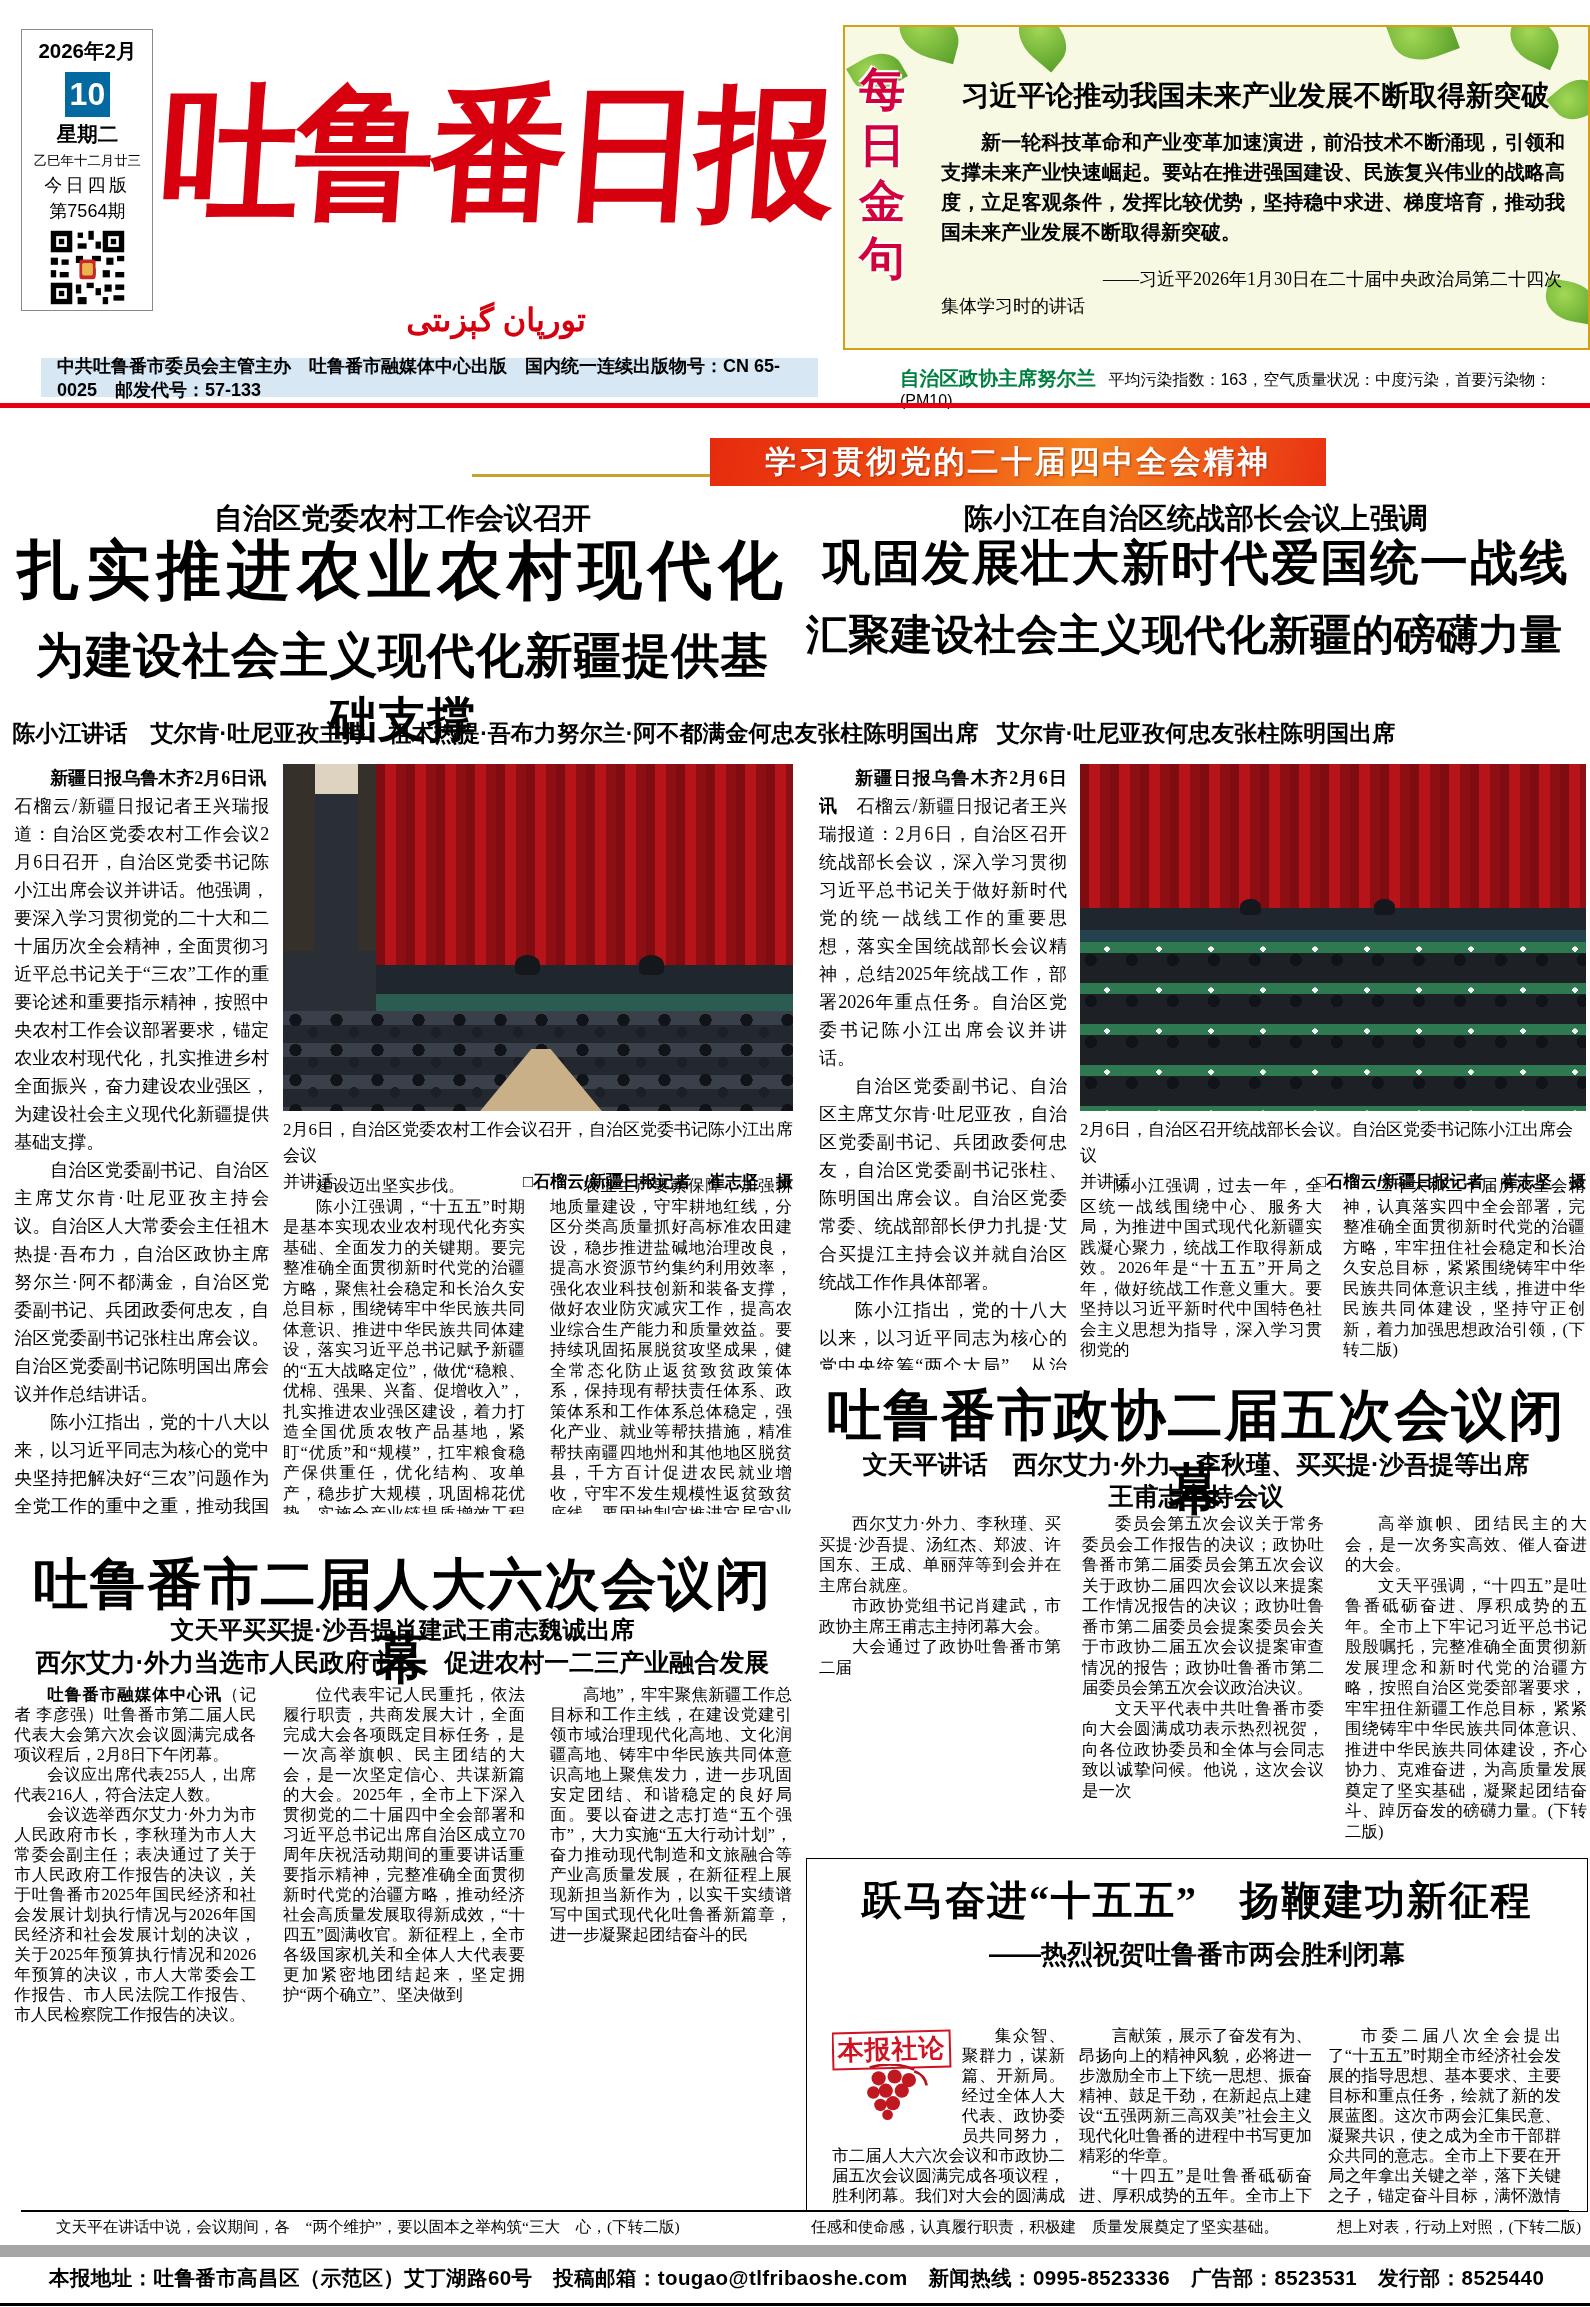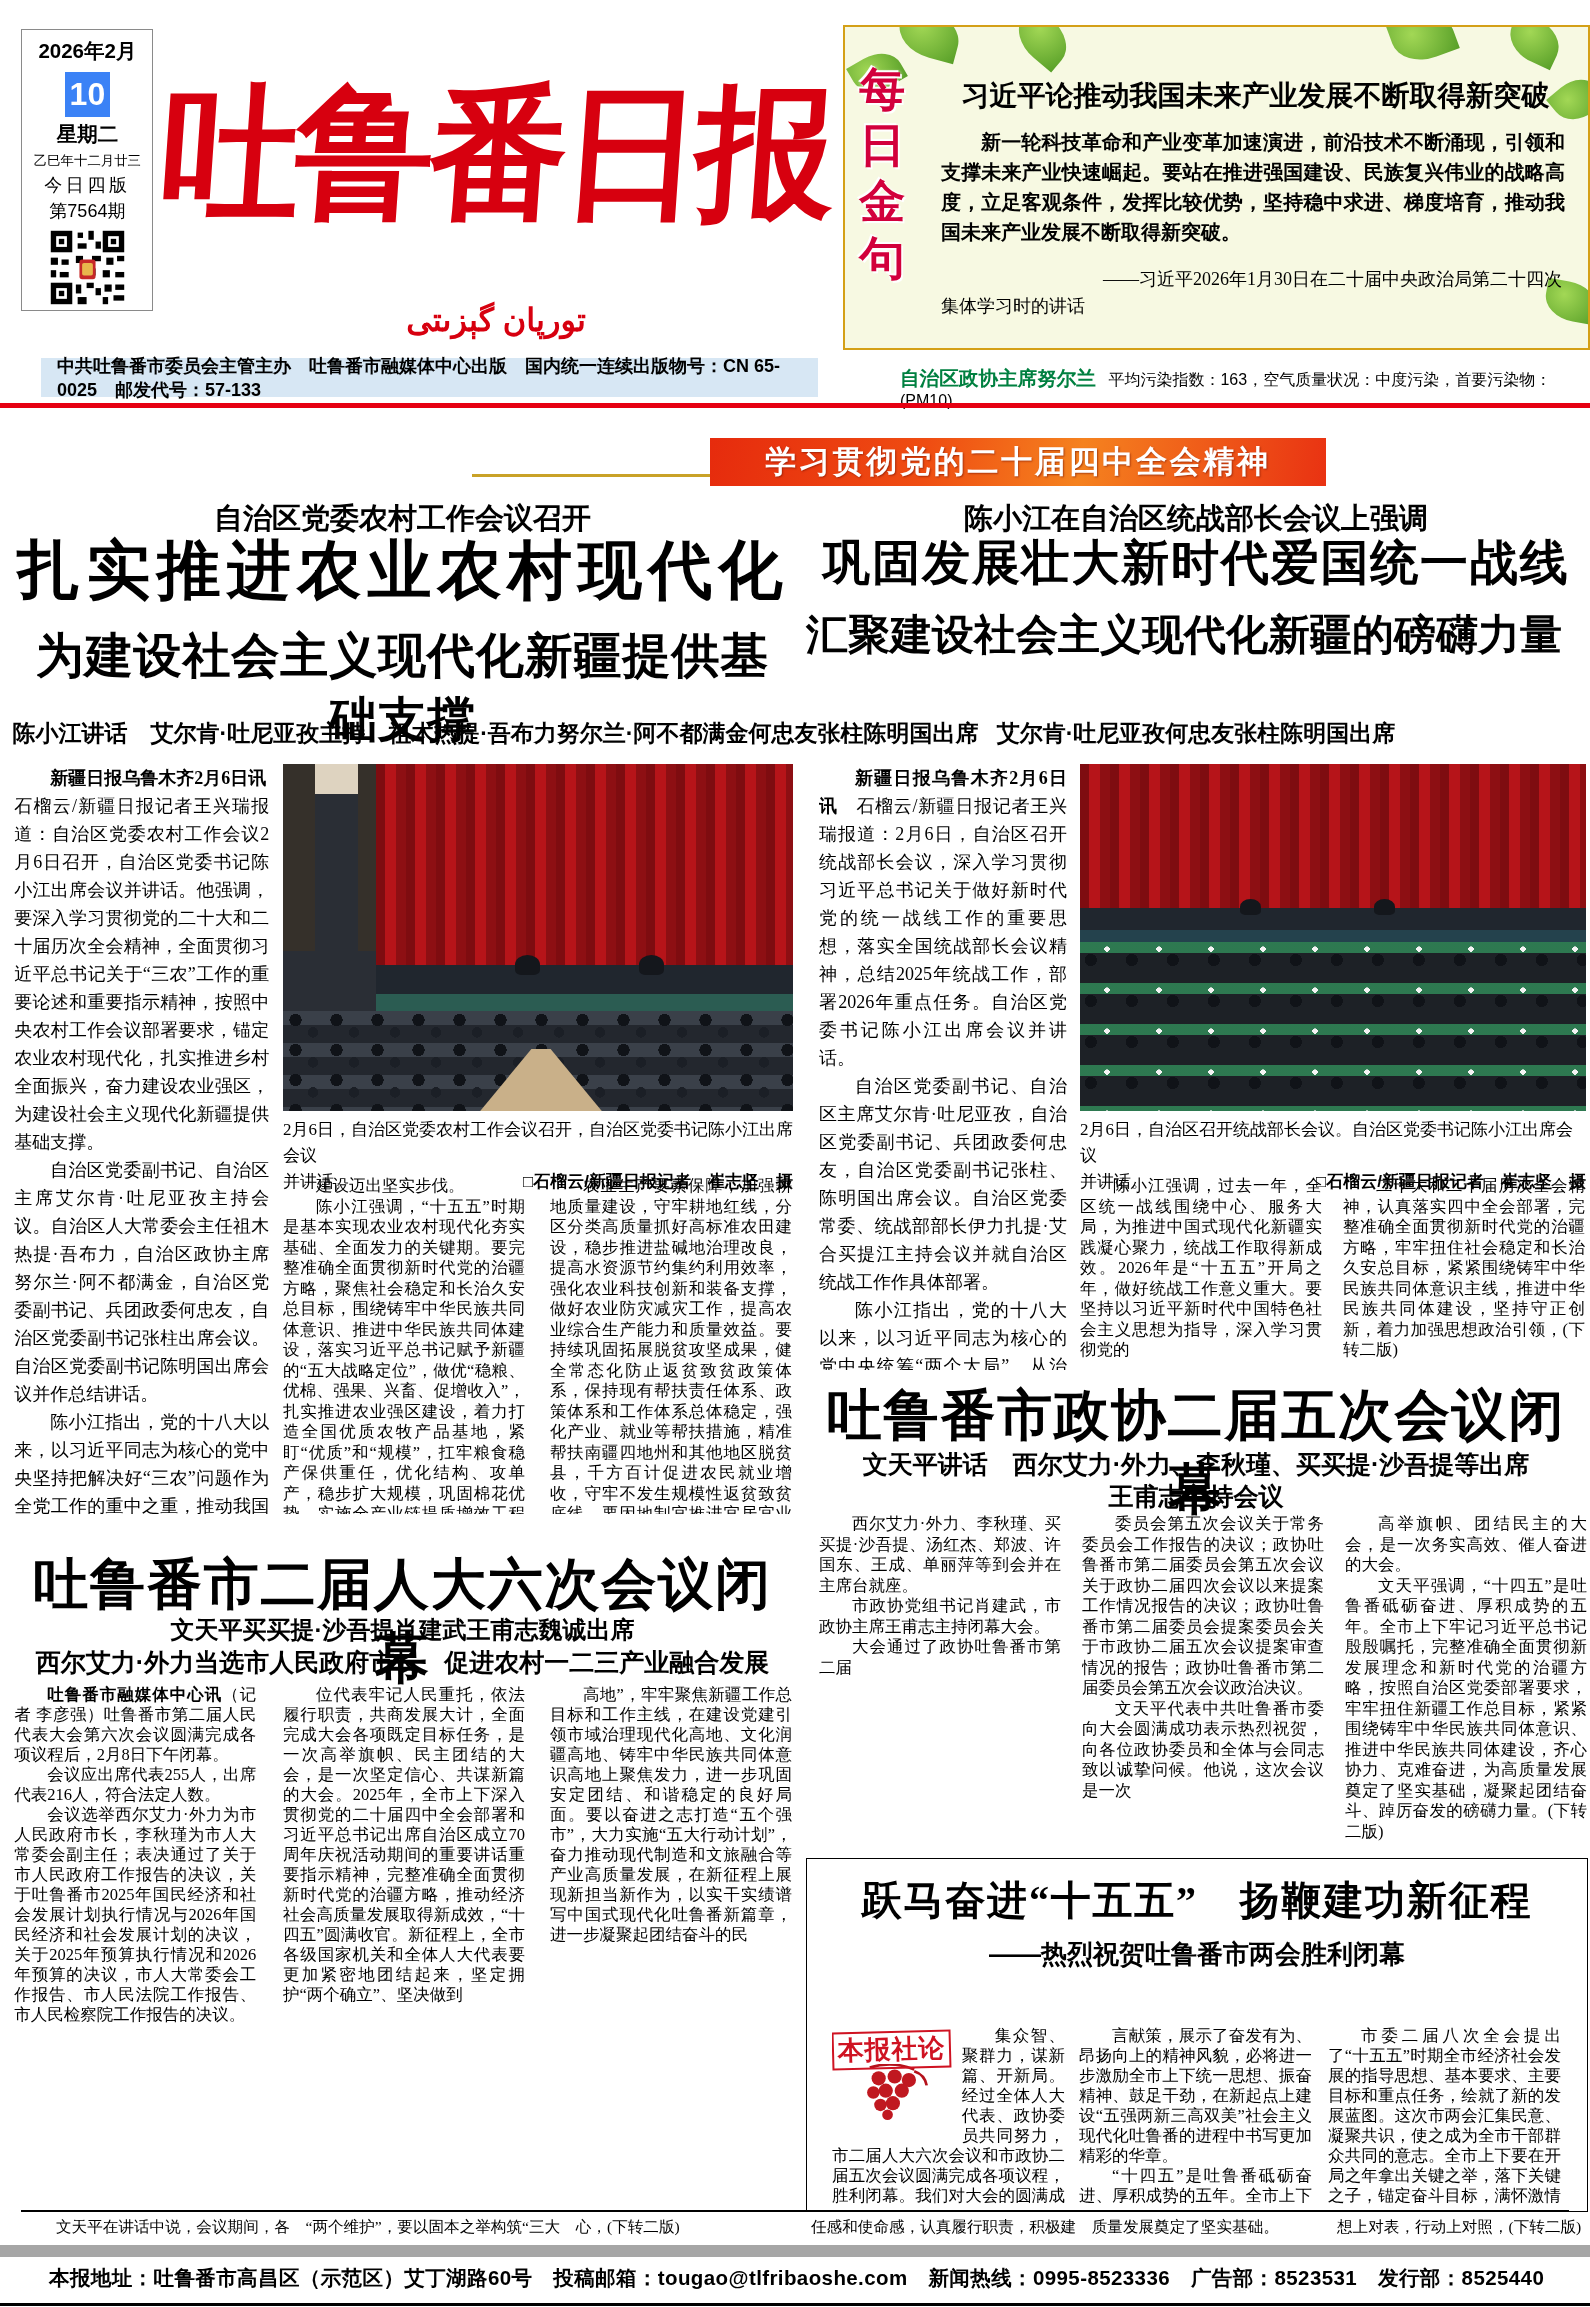--- a/index.html
+++ b/index.html
@@ -2,21 +2,21 @@
 <html style="font-size:14.3px"><head>
 <meta charset="utf-8">
 <style>
   html,body{margin:0;padding:0;background:#fff;}
   body{width:1591px;height:2307px;position:relative;font-family:"Liberation Sans",sans-serif;color:#000;overflow:hidden;}
   .abs{position:absolute;}
 
   
   .date-box{left:21.4px;top:28.5px;width:130px;height:280px;border:1.8px solid #8a8a8a;text-align:center;background:#fff;}
   .date-ym{margin-top:7.1px;font-size:20.5px;font-weight:bold;}
-  .date-day{width:45px;height:45px;margin:7.1px auto 3.6px;background:#3b82f6;color:#fff;font-size:32px;font-weight:bold;line-height:45px;}
+  .date-day{width:45px;height:45px;margin:7.1px auto 3.6px;background:#0369a1;color:#fff;font-size:32px;font-weight:bold;line-height:45px;}
   .date-week{font-size:20.5px;font-weight:bold;}
   .date-lunar{font-size:13.4px;margin-top:3.6px;}
   .date-pages{font-size:18px;margin-top:3.6px;letter-spacing:3.6px;}
   .date-issue{font-size:18px;margin-top:1.8px;}
   .qr{margin:5.3px auto 0;width:77px;height:77px;position:relative;}
 
   
   .masthead{left:153px;top:43px;width:686px;text-align:center;color:#d7000f;}
   .masthead-title{font-size:139px;font-weight:900;letter-spacing:-5.3px;line-height:1.6;transform:skewX(-4deg) scaleY(1.04);font-family:"Liberation Serif",serif;}
   .masthead-sub{left:153px;top:301px;width:686px;text-align:center;color:#d7000f;font-size:32px;font-weight:bold;}

